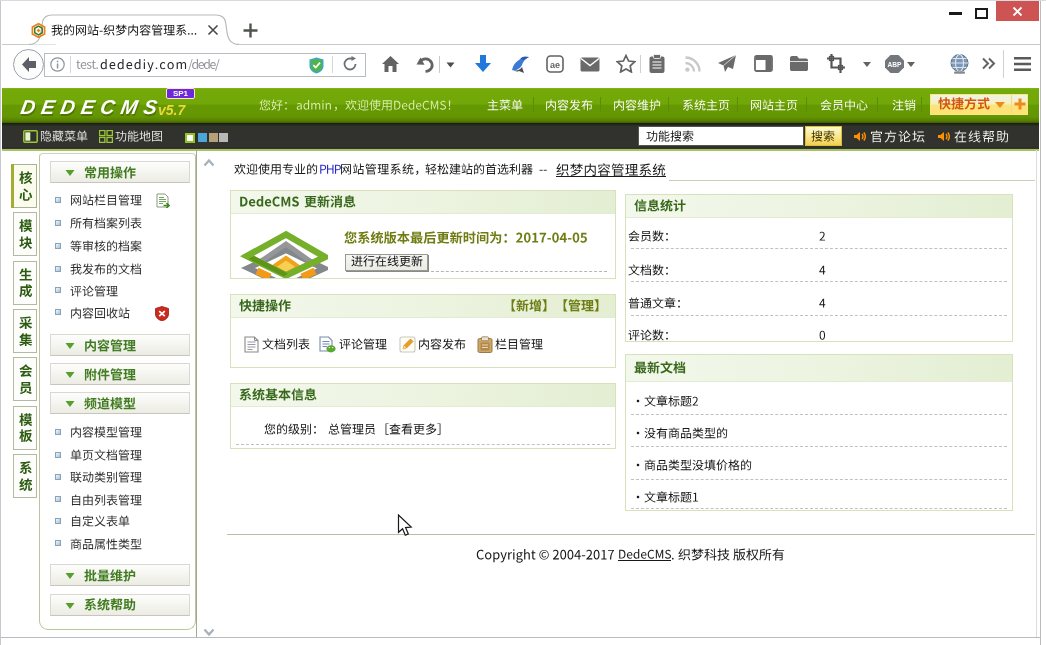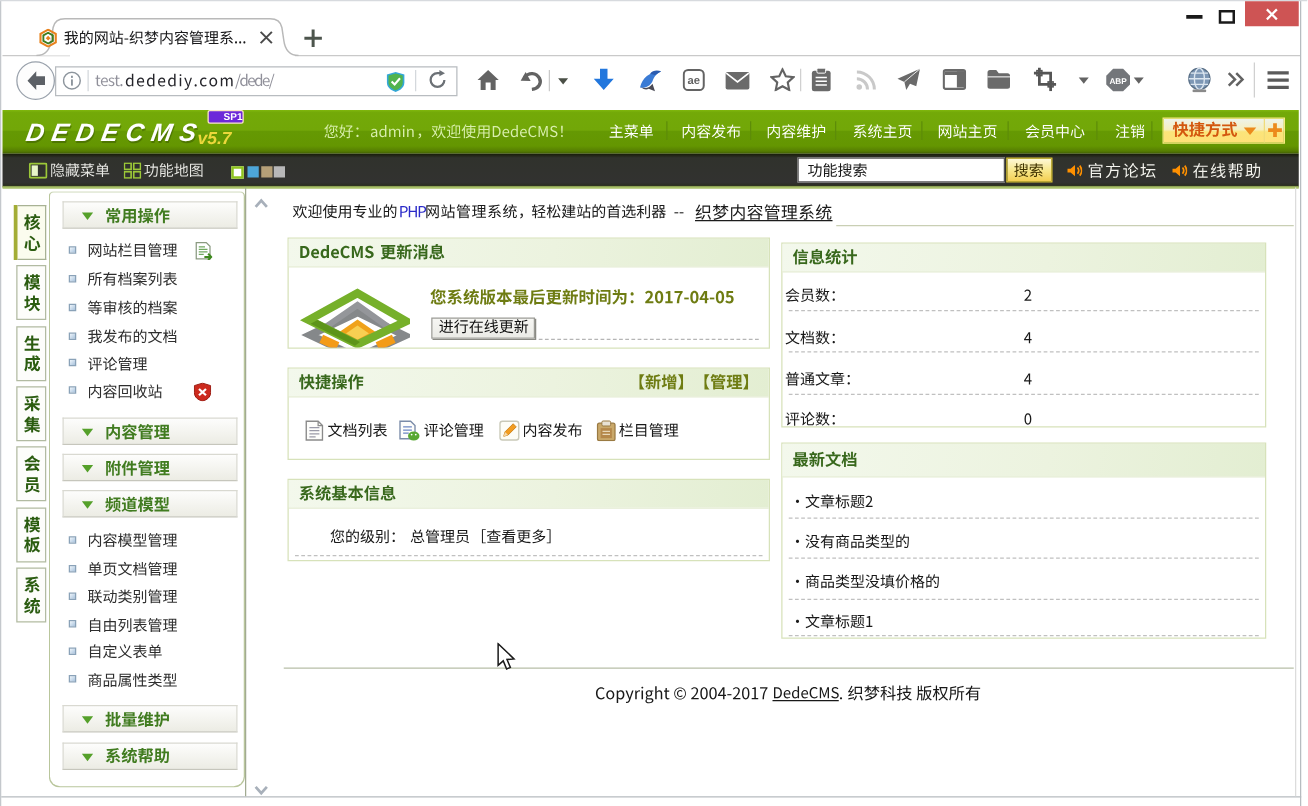--- a/index.html
+++ b/index.html
@@ -384,21 +384,21 @@
 <div class="a" style="left:1003px;top:50px;width:1px;height:28px;background:#d0d0d0"></div>
 
 <svg class="a" style="left:1013px;top:56px" width="19" height="16" viewBox="0 0 19 16">
  <path d="M1 2.2 H18 M1 8 H18 M1 13.8 H18" stroke="#5a5a5a" stroke-width="2.6"></path>
 </svg>
 
 <div class="a" style="left:2px;top:88px;width:1037px;height:35px;background:linear-gradient(#80b70e 0,#73a908 6%,#72a708 46%,#659903 49%,#649601 82%,#567e02 94%,#405c04 100%)"></div>
 
 <div class="a" style="left:21px;top:96px;width:200px;height:22px;font:italic bold 20px 'Liberation Sans';color:#fff;transform:skewX(-10deg);letter-spacing:6px;text-shadow:1px 1.5px 0 rgba(55,85,0,.5)">DEDECMS</div>
 <div class="a" style="left:158px;top:102px;width:40px;height:14px;font:italic bold 14px 'Liberation Sans';color:#ecd73b">v5.7</div>
-<div class="a" style="left:166px;top:88px;width:29px;height:11px;background:#6d28d9;border:1px solid #fbe7c8;border-radius:2px;font:bold 8px 'Liberation Sans';color:#fff;text-align:right;line-height:9px">SP1</div>
+<div class="a" style="left:166px;top:88px;width:29px;height:11px;background:#6d28d9;border:1px solid #fbe7c8;border-radius:2px;font:bold 8px 'Liberation Sans';color:#fff;text-align:center;line-height:9px">SP1</div>
 
 <div class="a" style="left:533px;top:97px;width:1px;height:15px;background:#5d8c08"></div>
 <div class="a" style="left:600px;top:97px;width:1px;height:15px;background:#5d8c08"></div>
 <div class="a" style="left:668px;top:97px;width:1px;height:15px;background:#5d8c08"></div>
 <div class="a" style="left:737px;top:97px;width:1px;height:15px;background:#5d8c08"></div>
 <div class="a" style="left:806px;top:97px;width:1px;height:15px;background:#5d8c08"></div>
 <div class="a" style="left:877px;top:97px;width:1px;height:15px;background:#5d8c08"></div>
 <div class="a" style="left:921px;top:97px;width:1px;height:15px;background:#5d8c08"></div>
 
 <div class="a" style="left:930px;top:94px;width:98px;height:21px;border:1px solid #f7e980;background:linear-gradient(#eef3ea 0,#f6efc0 45%,#fbe47a 55%,#ffe177 100%)"></div>

